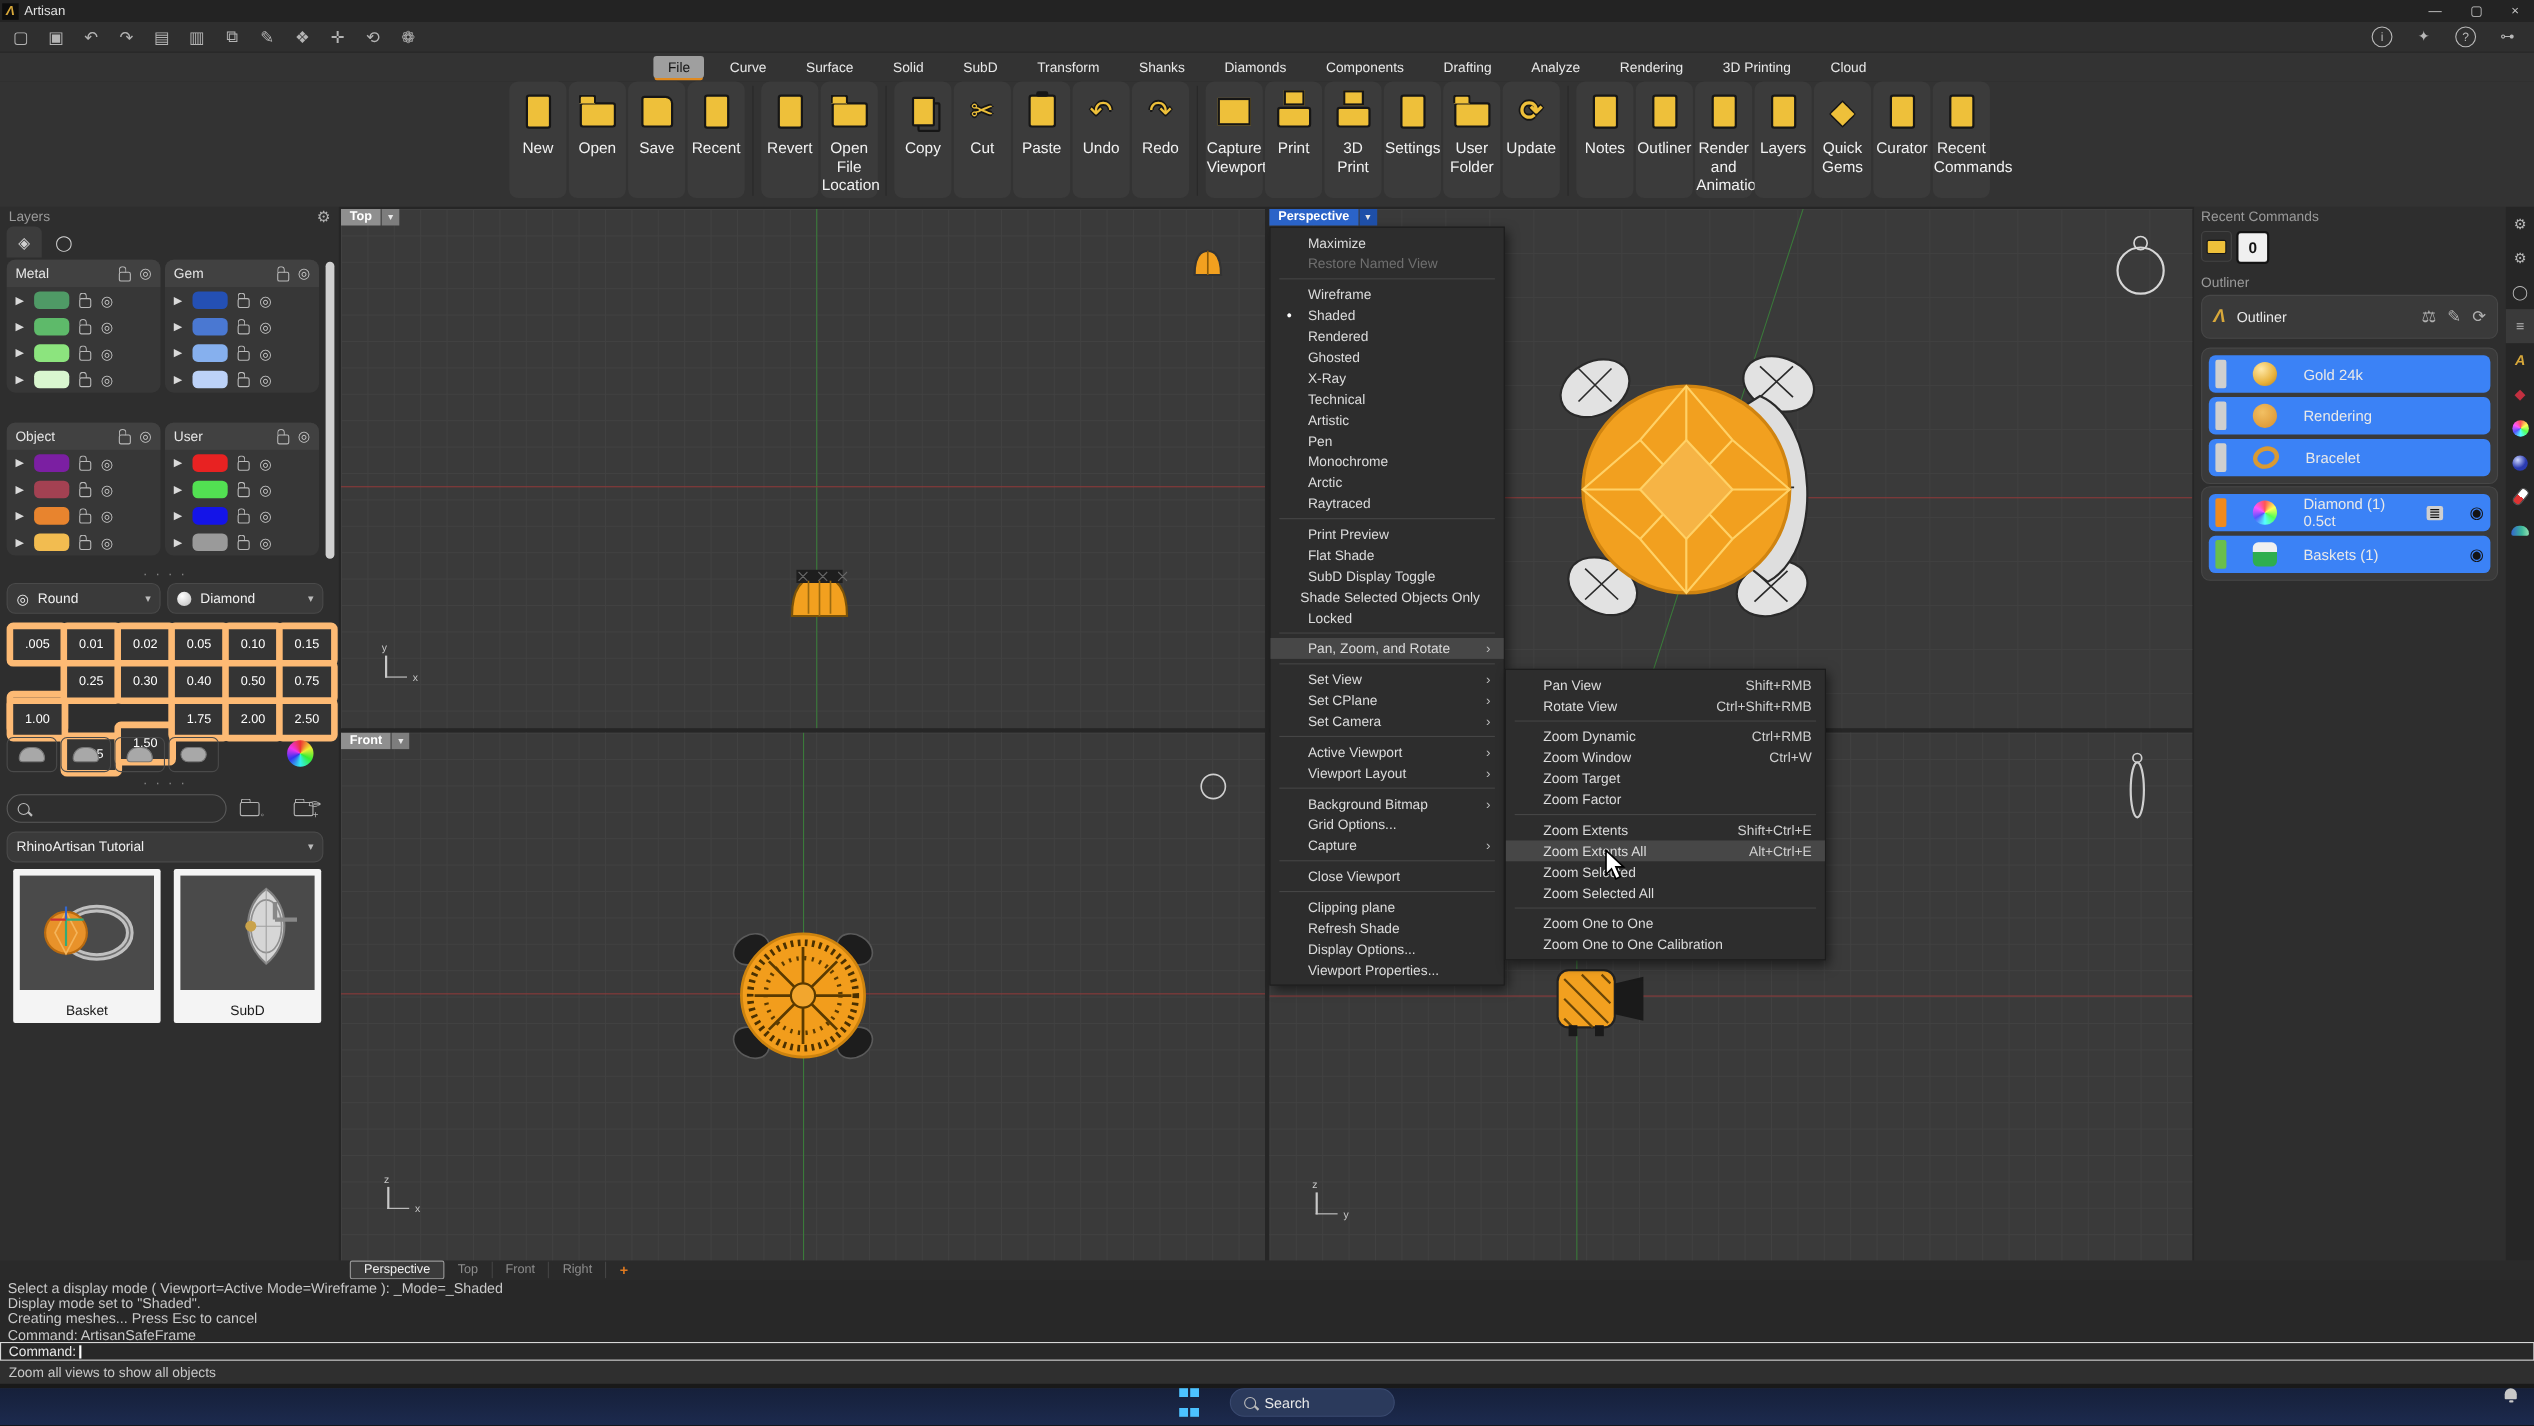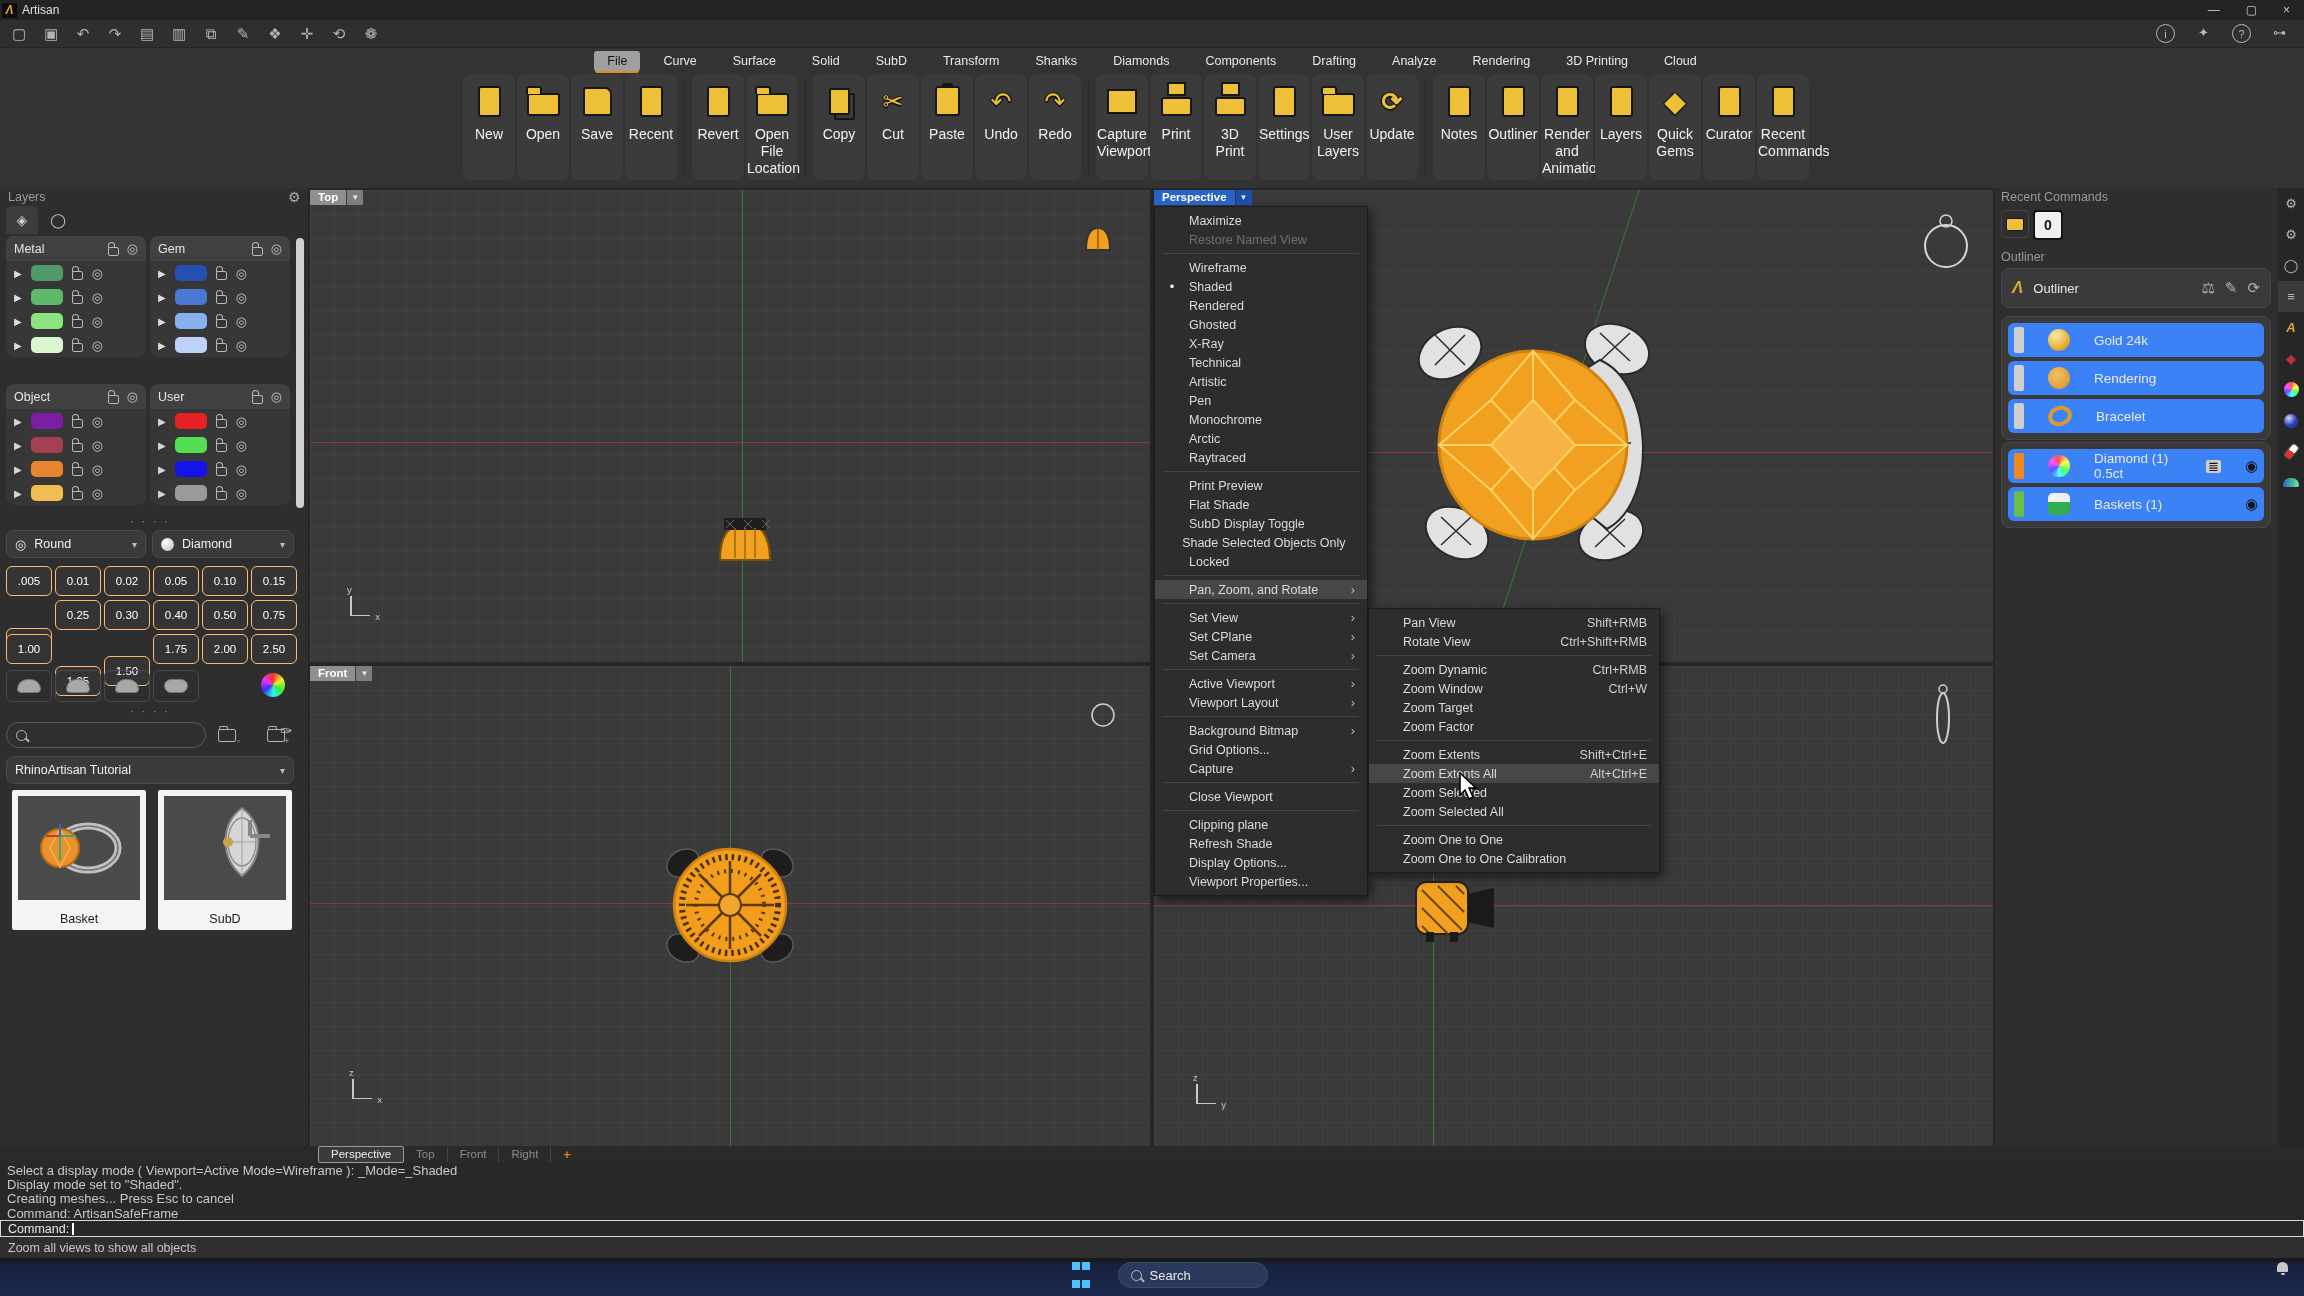--- a/index.html
+++ b/index.html
@@ -59,21 +59,21 @@
   .lyr-card{position:absolute;width:140px;border-radius:8px;background:#373737;overflow:hidden}
   .lyr-head{height:25px;background:#414141;display:flex;align-items:center;padding:0 8px;gap:8px}
   .lyr-head .nm{flex:1;color:#e6e6e6;font-size:12.5px}
   .lrow{height:24px;display:flex;align-items:center;padding:0 8px;gap:9px}
   .tri{color:#d9d9d9;font-size:10px}
   .sw{width:32px;height:16px;border-radius:5px}
   .lyr-tab{position:absolute;width:32px;height:28px;display:flex;align-items:center;justify-content:center;color:#d0d0d0;font-size:14px}
   .lyr-tab.sel{background:#3c3c3c;border-radius:6px 6px 0 0}
   .scrollbar{position:absolute;width:8px;border-radius:4px;background:#d0d0d0}
 
-  .sizebtn{position:absolute;width:44px;height:28px;border:1px solid #fdba74;border-radius:6px;background:#343434;
+  .sizebtn{position:absolute;width:44px;height:28px;border:6px solid #fdba74;border-radius:6px;background:#343434;
            color:#fff;font-size:11.5px;display:flex;align-items:center;justify-content:center}
   .selbox{position:absolute;height:28px;background:#3a3a3a;border:1px solid #4a4a4a;border-radius:8px;
           display:flex;align-items:center;color:#f0f0f0;font-size:12.5px;gap:8px;padding:0 8px;box-sizing:border-box}
   .selbox .car{margin-left:auto;color:#bbb;font-size:10px}
   .cutbox{position:absolute;width:44px;height:30px;border:1px solid #4a4a4a;border-radius:6px;display:flex;align-items:center;justify-content:center}
   .cutdome{width:22px;height:12px;background:#a8a8a8;border-radius:11px 11px 4px 4px;border:1px solid #777}
   .cwheel{width:24px;height:24px;border-radius:50%;background:conic-gradient(#e33,#ee3,#3e3,#3ee,#33e,#e3e,#e33)}
   .searchbox{position:absolute;height:26px;border:1px solid #5a5a5a;border-radius:13px;background:#2f2f2f;display:flex;align-items:center;padding:0 9px;gap:6px;box-sizing:border-box}
   .magic{width:9px;height:9px;border:1.5px solid #bbb;border-radius:50%;position:relative}
   .magic::after{content:"";position:absolute;left:8px;top:8px;width:5px;height:1.5px;background:#bbb;transform:rotate(45deg)}
@@ -284,21 +284,21 @@
         <div class="rbtn">
           <span class="ricon i-printer"></span>
           <span class="rlbl">3D Print</span>
         </div>
         <div class="rbtn">
           <span class="ricon i-doc"></span>
           <span class="rlbl">Settings</span>
         </div>
         <div class="rbtn">
           <span class="ricon i-folder"></span>
-          <span class="rlbl">User Layers</span>
+          <span class="rlbl">User Folder</span>
         </div>
         <div class="rbtn">
           <span class="ricon i-update"></span>
           <span class="rlbl">Update</span>
         </div>
       </div>
     <div class="rsep"></div>
     <div class="rgroup">
         <div class="rbtn">
           <span class="ricon i-doc"></span>

